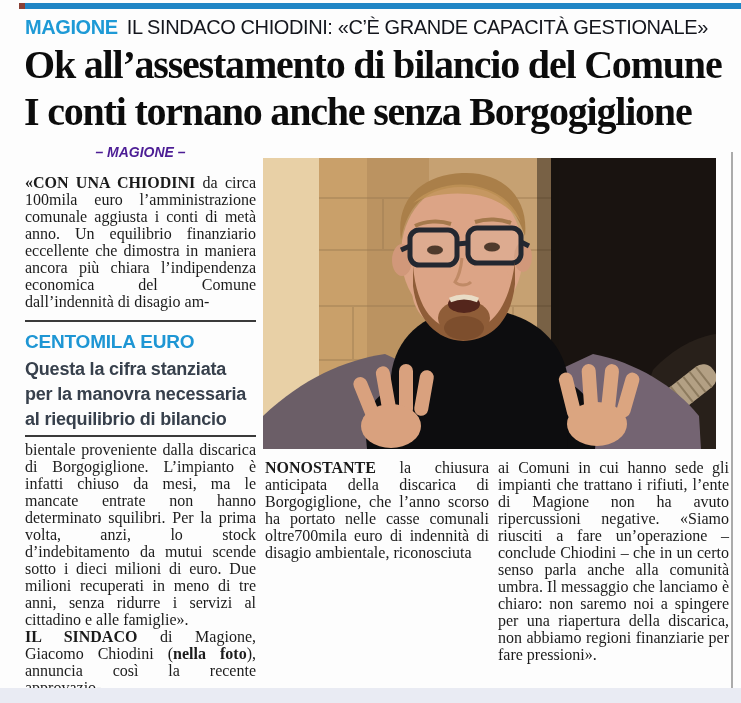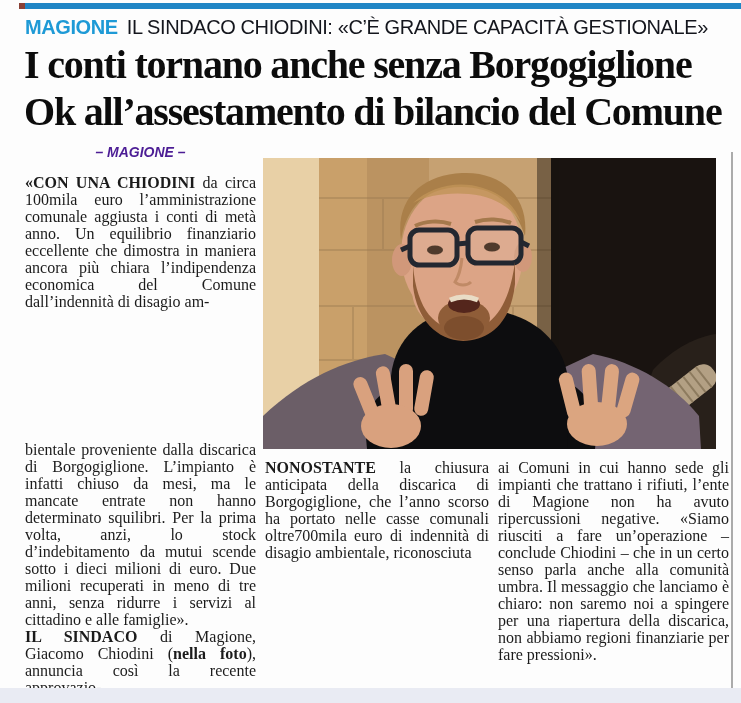--- a/index.html
+++ b/index.html
@@ -44,30 +44,34 @@
 <div class="page">
 
   <div class="topbar-red"></div>
   <div class="topbar"></div>
 
   <div class="kicker">
     <span class="tag">MAGIONE</span><span class="ktext">IL SINDACO CHIODINI: «C’È GRANDE CAPACITÀ GESTIONALE»</span>
   </div>
 
   <div class="headline">
+    <div>Ok all’assestamento di bilancio del Comune</div>
     <div>I conti tornano anche senza Borgogiglione</div>
-    <div>Ok all’assestamento di bilancio del Comune</div>
   </div>
 
   <div class="dateline">– MAGIONE –</div>
 
   <div class="col col1a">
     <p><span class="lead">«CON UNA CHIODINI</span><span> da circa 100mila euro l’amministrazione comunale aggiusta i conti di metà anno. Un equilibrio finanziario eccellente che dimostra in maniera ancora più chiara l’indipendenza economica del Comune dall’indennità di disagio am-</span></p>
   </div>
 
+  <div class="callout">
+    <div class="ctitle">CENTOMILA EURO</div>
+    <div class="cbody">Questa la cifra stanziata per la manovra necessaria al riequilibrio di bilancio</div>
+  </div>
 
   <div class="col col1b">
     <p>bientale proveniente dalla discarica di Borgogiglione. L’impianto è infatti chiuso da mesi, ma le mancate entrate non hanno determinato squilibri. Per la prima volta, anzi, lo stock d’indebitamento da mutui scende sotto i dieci milioni di euro. Due milioni recuperati in meno di tre anni, senza ridurre i servizi al cittadino e alle famiglie».</p>
     <p><span class="lead">IL SINDACO</span><span> di Magione, Giacomo Chiodini (</span><span class="lead">nella foto</span><span>), annuncia così la recente approvazio-</span></p>
   </div>
 
   <div class="col col2">
     <p><span class="lead">NONOSTANTE</span><span> la chiusura anticipata della discarica di Borgogiglione, che l’anno scorso ha portato nelle casse comunali oltre700mila euro di indennità di disagio ambientale, riconosciuta</span></p>
   </div>
 

